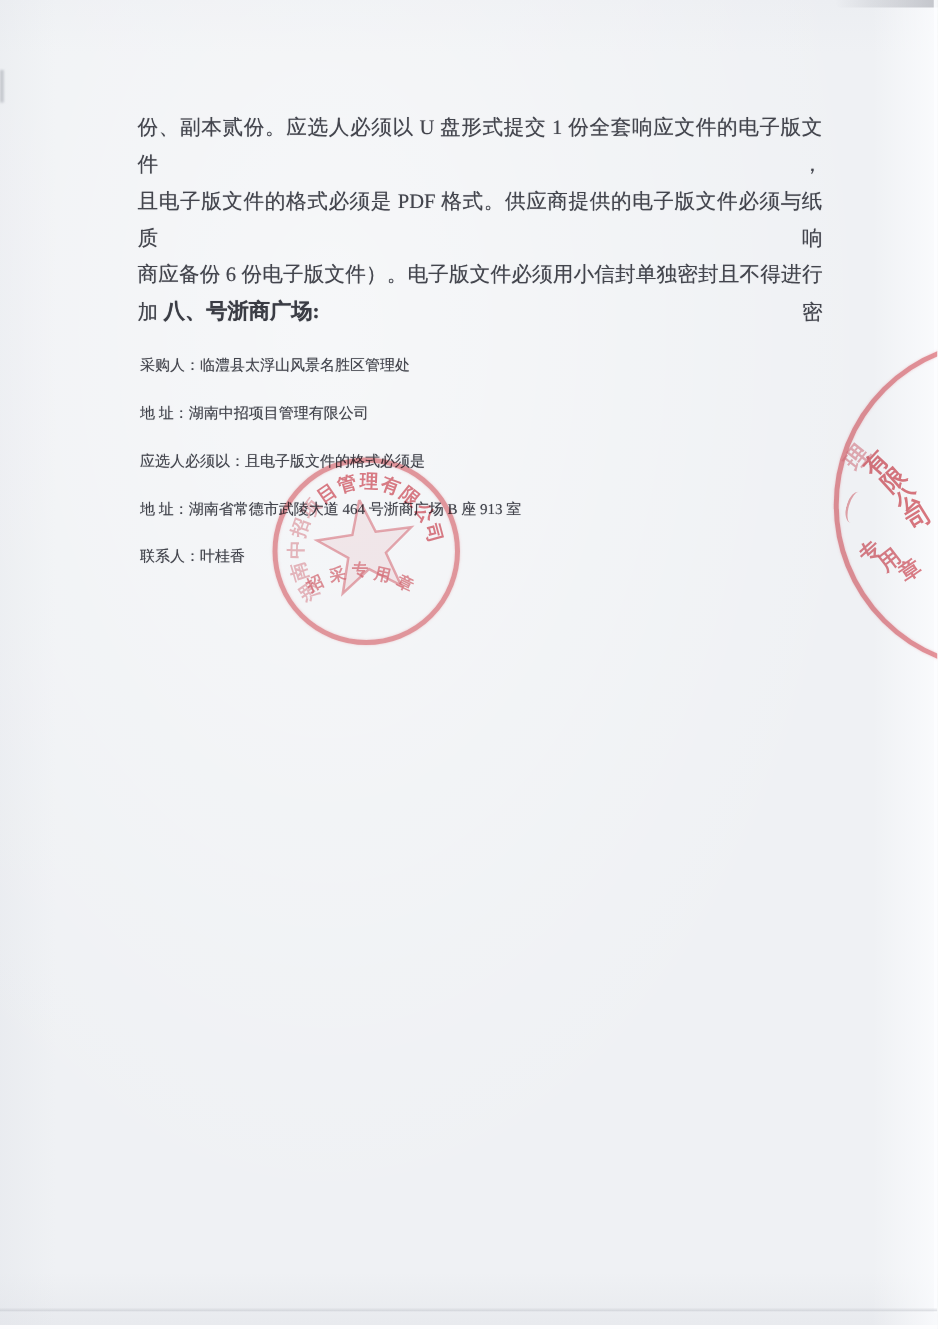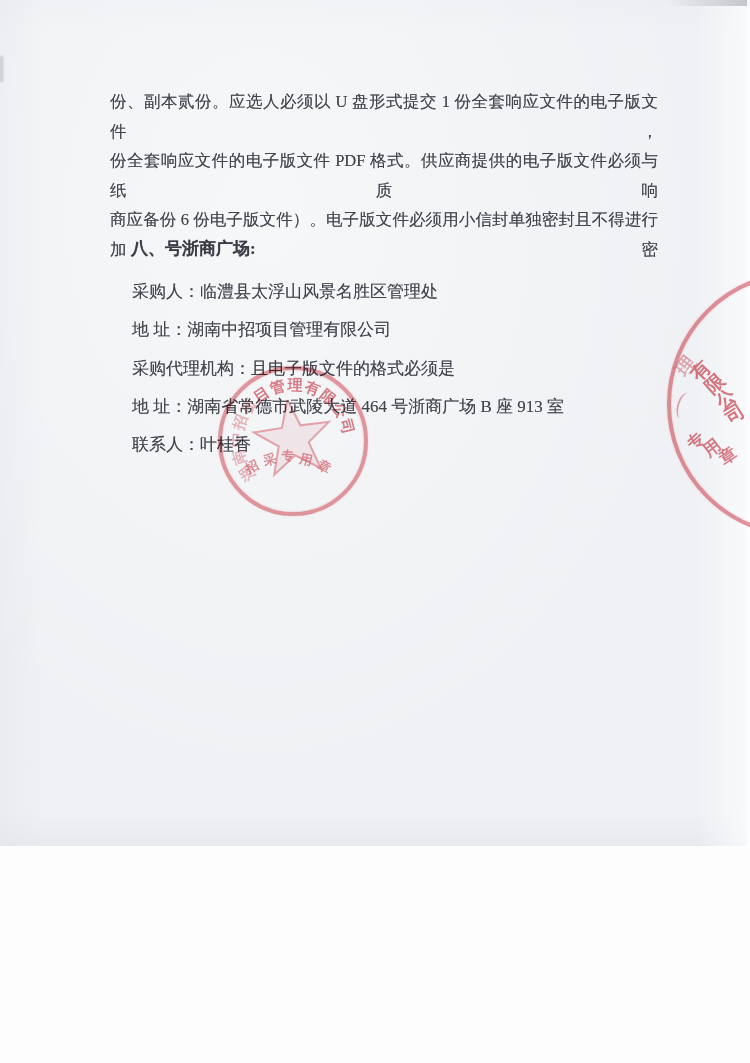--- a/index.html
+++ b/index.html
@@ -2,21 +2,21 @@
 <html><head>
 <meta charset="utf-8">
 <style>
   html,body{margin:0;padding:0;}
   body{
     width:750px;height:1063px;position:relative;overflow:hidden;
     background:#fdfdfe;
     font-family:"Liberation Serif","DejaVu Serif",serif;
   }
   .page{
-    position:absolute;left:0;top:0;width:750px;height:846px;overflow:hidden;
+    position:absolute;left:0;top:0;width:750px;height:1060px;overflow:hidden;
     background-color:#eff1f4;
     background-image:
       radial-gradient(ellipse at 35% 25%, rgba(255,255,255,.45), transparent 65%),
       linear-gradient(90deg, rgba(223,226,232,.35) 0%, transparent 6%, transparent 93%, rgba(252,253,255,.8) 100%),
       linear-gradient(180deg, rgba(233,235,240,.5) 0%, transparent 4%, transparent 96%, rgba(226,228,233,.55) 100%);
   }
   
   .edge-bottom-line{position:absolute;left:0;top:1046px;width:750px;height:3px;background:linear-gradient(180deg,transparent,rgba(190,193,200,.55));}
   .streak-top-right{position:absolute;right:0;top:0;width:82px;height:6px;background:linear-gradient(90deg,transparent,rgba(150,153,162,.55));border-radius:0 0 0 4px;}
   .smudge-left{position:absolute;left:0;top:56px;width:3px;height:26px;background:rgba(158,161,170,.5);filter:blur(1px);}
@@ -29,23 +29,22 @@
     text-shadow:0 0 .6px rgba(62,64,74,.55);
   }
   .para .pline{text-align:justify;text-align-last:justify;}
   .heading{
     position:absolute;left:131px;top:237px;
     font-size:17px;font-weight:700;color:#3a3c44;
     text-shadow:0 0 .7px rgba(52,54,64,.6);
   }
   .contacts{
     position:absolute;left:112px;top:273px;width:560px;
-    font-size:17px;color:#43454d;
+    font-size:12px;color:#43454d;
     text-shadow:0 0 .6px rgba(62,64,74,.5);
-    margin-left:20px;
   }
   .contacts .row{height:38.35px;line-height:38.35px;white-space:nowrap;}
 
   
   .stamp{position:absolute;mix-blend-mode:multiply;filter:blur(.45px);}
   .seal-center{left:218px;top:366px;width:150px;height:150px;}
   .seal-ring{position:absolute;left:0;top:0;right:0;bottom:0;border:4px solid rgba(226,116,124,.72);border-radius:50%;box-shadow:0 0 2px rgba(226,116,124,.35), inset 0 0 2px rgba(226,116,124,.35);}
   .seal-rot{position:absolute;left:0;top:0;width:100%;height:100%;transform:rotate(-25deg);}
   .seal-ring-char{
     position:absolute;left:50%;top:50%;width:18px;height:18px;margin:-9px 0 0 -9px;
@@ -65,30 +64,30 @@
 
 <div class="page">
 
   <div class="streak-top-right"></div>
   <div class="smudge-left"></div>
   <div class="strip-right"></div>
   <div class="edge-bottom-line"></div>
 
   <div class="para">
     <div class="pline">份、副本贰份。应选人必须以 U 盘形式提交 1 份全套响应文件的电子版文件，</div>
-    <div class="pline">份全套响应文件的电子版文件 PDF 格式。供应商提供的电子版文件必须与纸质响</div>
+    <div class="pline">且电子版文件的格式必须是 PDF 格式。供应商提供的电子版文件必须与纸质响</div>
     <div class="pline">商应备份 6 份电子版文件）。电子版文件必须用小信封单独密封且不得进行加密</div>
   </div>
 
   <div class="heading">八、号浙商广场:</div>
 
   <div class="contacts">
     <div class="row"><span>采购人：</span><span>临澧县太浮山风景名胜区管理处</span></div>
     <div class="row"><span>地 址：</span><span>湖南中招项目管理有限公司</span></div>
-    <div class="row"><span>采购代理机构：</span><span>且电子版文件的格式必须是</span></div>
+    <div class="row"><span>应选人必须以：</span><span>且电子版文件的格式必须是</span></div>
     <div class="row"><span>地 址：</span><span>湖南省常德市武陵大道 464 号浙商广场 B 座 913 室</span></div>
     <div class="row"><span>联系人：</span><span>叶桂香</span></div>
   </div>
 
   <div class="stamp seal-center">
     <div class="seal-ring"></div>
     <div class="seal-rot">
       <span class="seal-ring-char" style="transform:rotate(-100deg) translateY(-56px)">湖</span>
       <span class="seal-ring-char" style="transform:rotate(-81.8deg) translateY(-56px)">南</span>
       <span class="seal-ring-char" style="transform:rotate(-63.6deg) translateY(-56px)">中</span>

